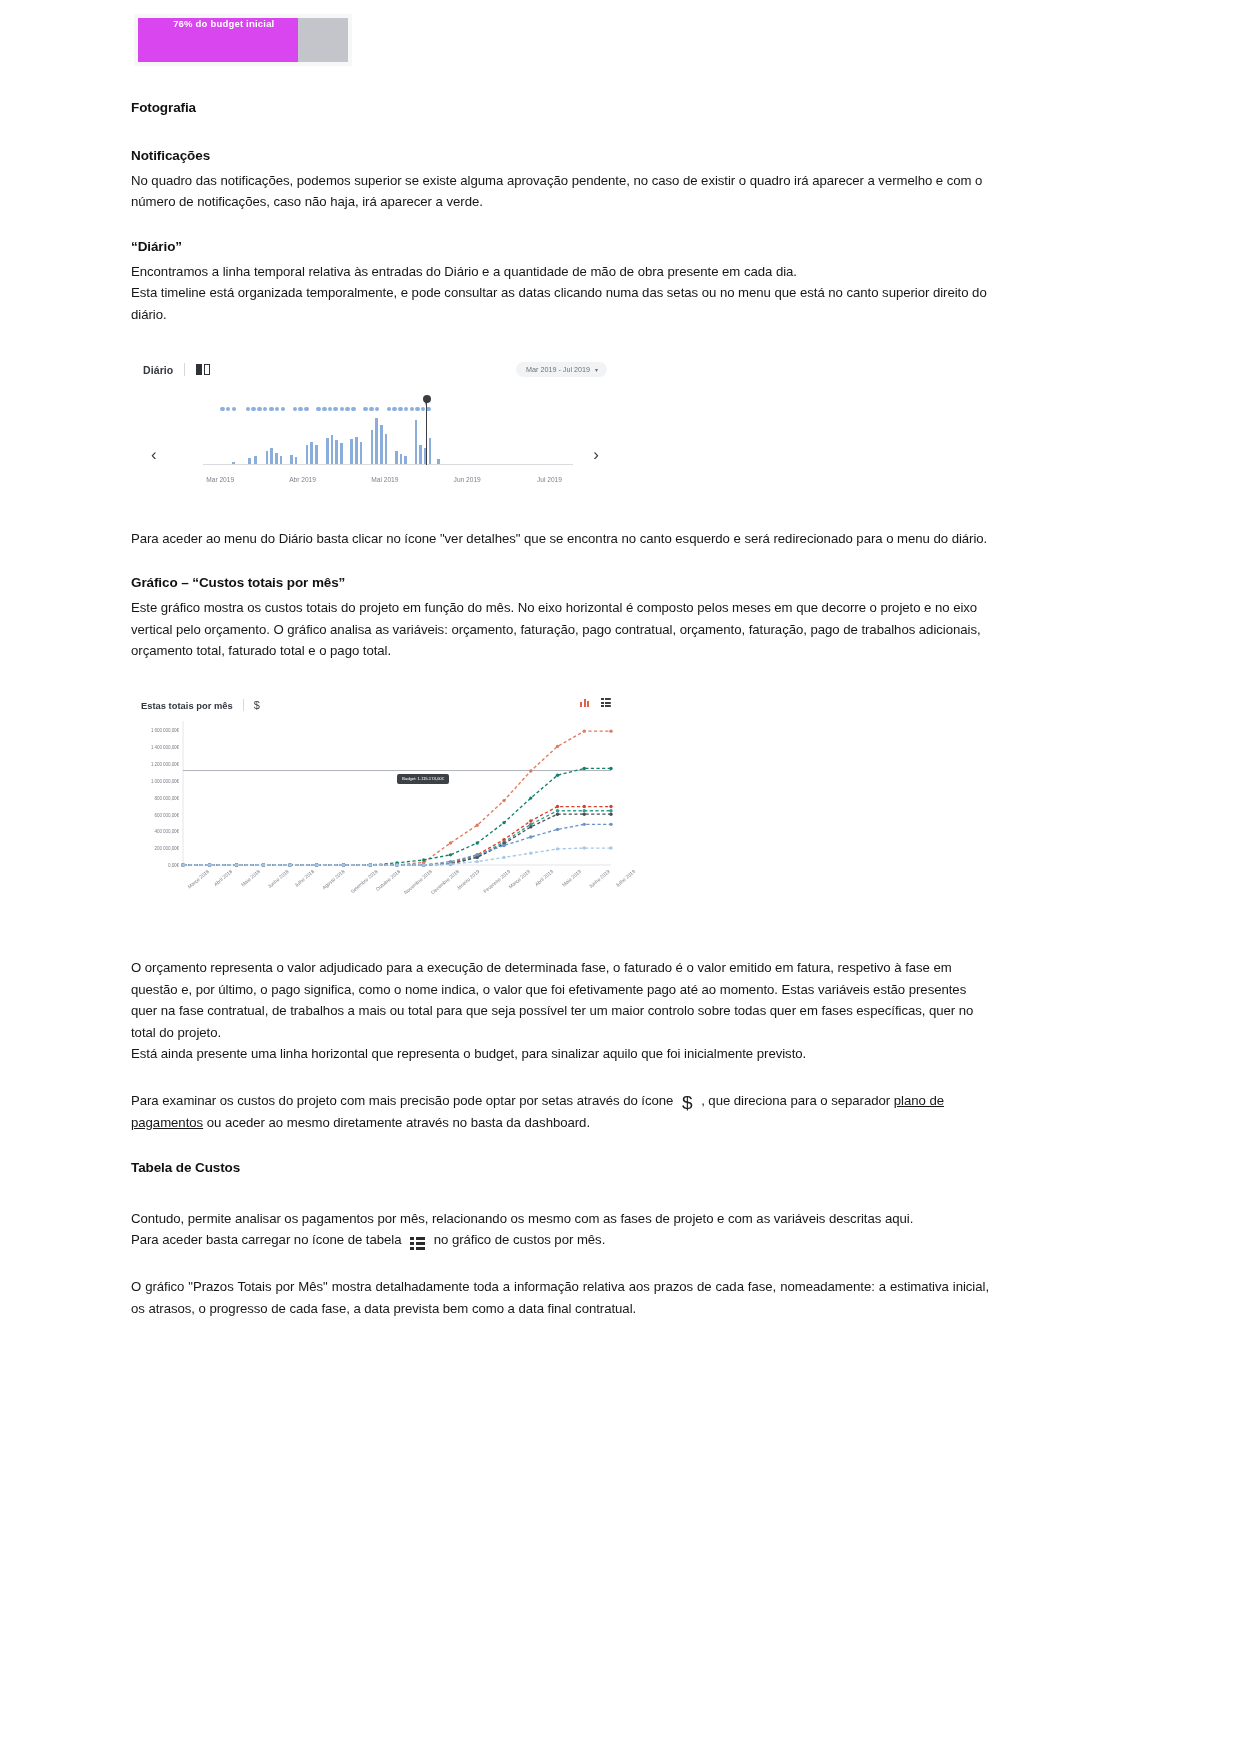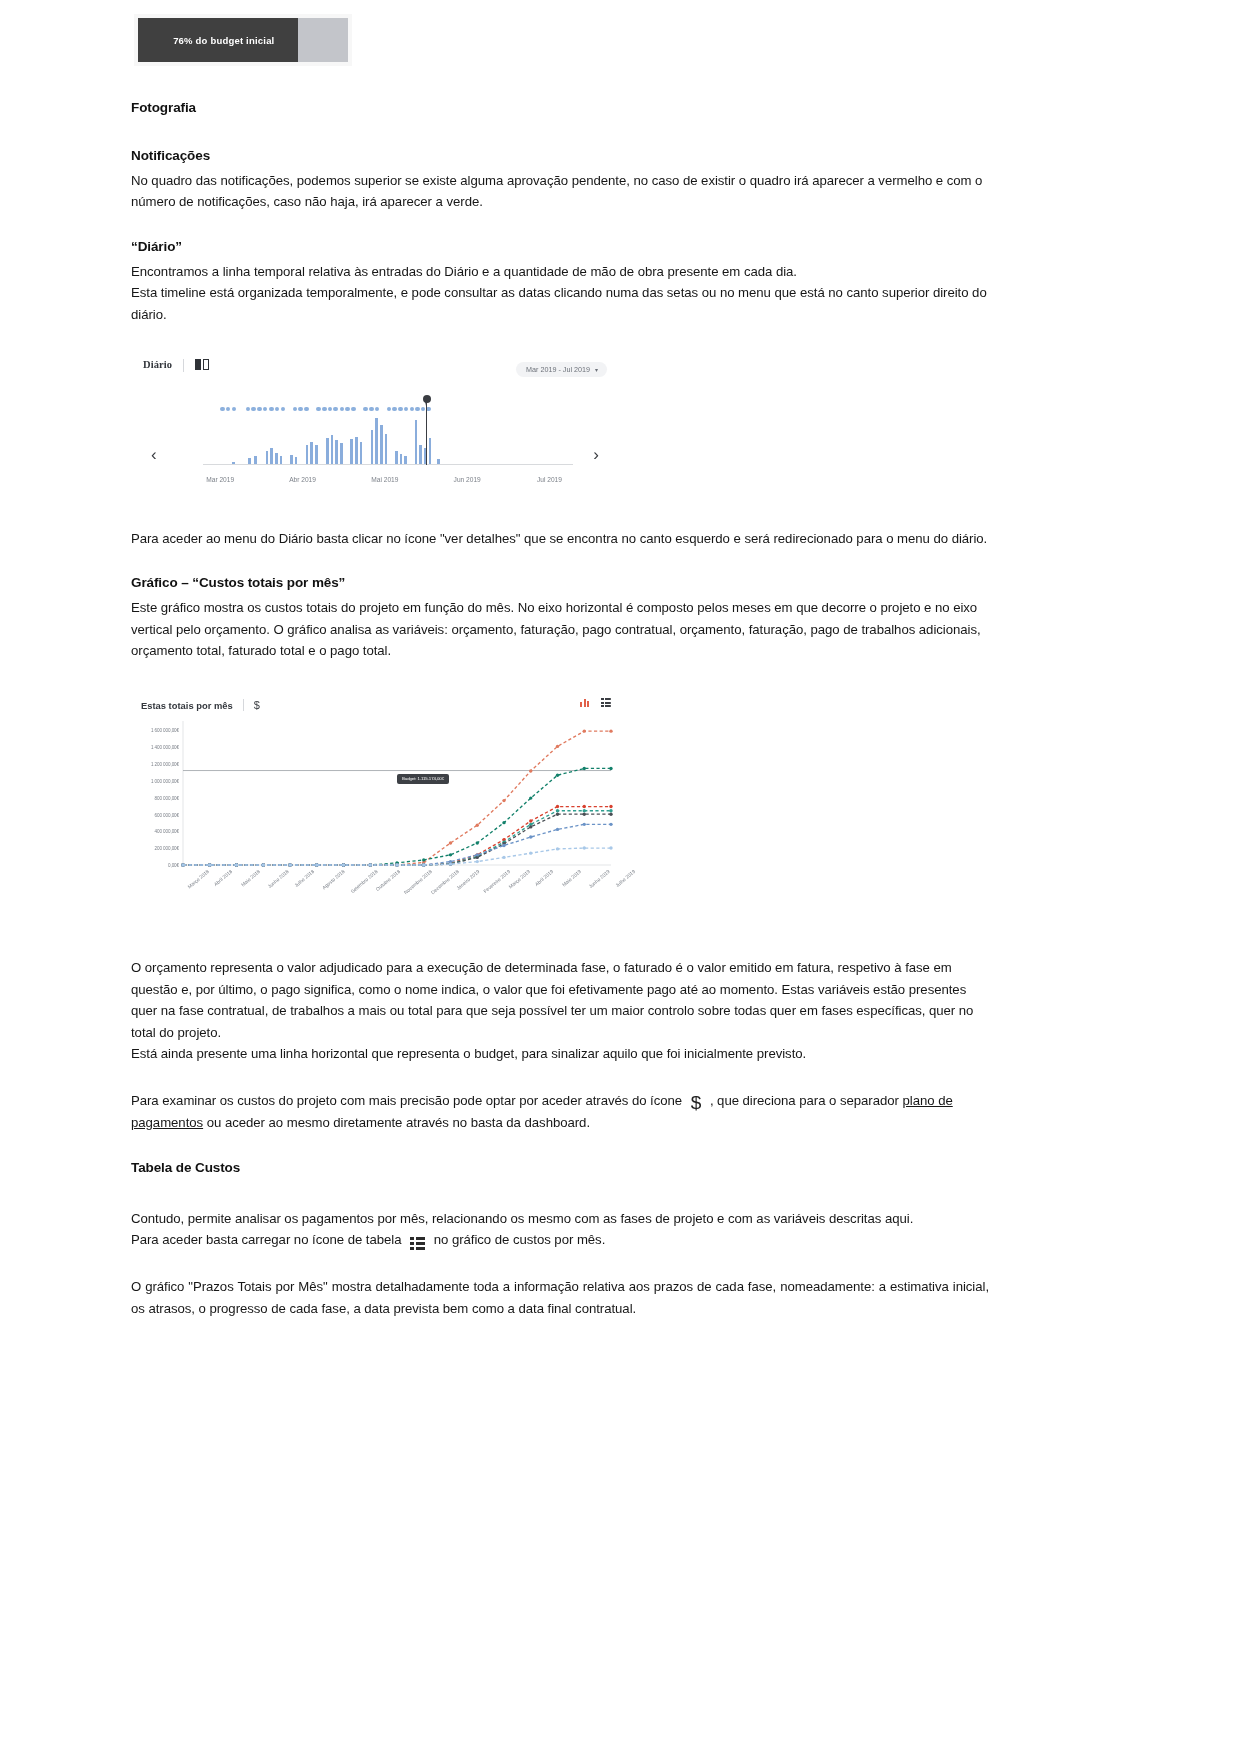--- a/index.html
+++ b/index.html
@@ -28,22 +28,22 @@
   }
   .budget-track {
     position: relative;
     width: 100%; height: 100%;
     background: #c3c5ca;
     overflow: hidden;
   }
   .budget-fill {
     position: absolute; left:0; top:0; bottom:0;
     width: 76%;
-    background: #404040;
-    display: flex; align-items: center; justify-content: center;
+    background: #d946ef;
+    display: flex; justify-content: center;
   }
   .budget-fill span {
     color: #ffffff;
     font-size: 9.5px;
     font-weight: bold;
     letter-spacing: .2px;
     white-space: nowrap;
     transform: translateX(6px);
   }
 
@@ -90,24 +90,23 @@
   }
 
   
   .diario-widget {
     position: relative;
     width: 470px;
     height: 135px;
     margin-left: 6px;
   }
   .dw-head {
-    display:flex; align-items:flex-start;
+    display:flex; align-items:center;
     height: 22px;
     padding-left: 6px;
-    font-family: Liberation Serif, serif;
   }
   .dw-title { font-size: 10.5px; font-weight: bold; color:#33373d; letter-spacing:.1px;}
   .dw-divider { width:1px; height:13px; background:#d6d8dc; margin: 0 11px;}
   .dw-bookicon {
     width: 14px; height: 11px;
     background:
       linear-gradient(#2f3237,#2f3237) 0 0/6px 11px no-repeat,
       linear-gradient(#2f3237,#2f3237) 8px 0/1.2px 11px no-repeat,
       linear-gradient(#2f3237,#2f3237) 8px 0/6px 1.2px no-repeat,
       linear-gradient(#2f3237,#2f3237) 12.8px 0/1.2px 11px no-repeat,
@@ -496,21 +495,21 @@
     </div>
 
     <div class="gap-lg"></div>
 
     <p class="par">O orçamento representa o valor adjudicado para a execução de determinada fase, o faturado é o valor emitido em fatura, respetivo à fase em questão e, por último, o pago significa, como o nome indica, o valor que foi efetivamente pago até ao momento. Estas variáveis estão presentes quer na fase contratual, de trabalhos a mais ou total para que seja possível ter um maior controlo sobre todas quer em fases específicas, quer no total do projeto.</p>
     <p class="par">Está ainda presente uma linha horizontal que representa o budget, para sinalizar aquilo que foi inicialmente previsto.</p>
 
     <div class="gap-md"></div>
 
     <p class="par">
-      <span>Para examinar os custos do projeto com mais precisão pode optar por aceder através do ícone</span>
+      <span>Para examinar os custos do projeto com mais precisão pode optar por setas através do ícone</span>
       <span class="inline-ico dollar-ico">$</span>
       <span>, que direciona para o separador</span>
       <a class="u-link" href="#">plano de pagamentos</a>
       <span>ou aceder ao mesmo diretamente através no basta da dashboard.</span>
     </p>
 
     <div class="gap-md"></div>
 
     <h3 class="sec">Tabela de Custos</h3>
 

